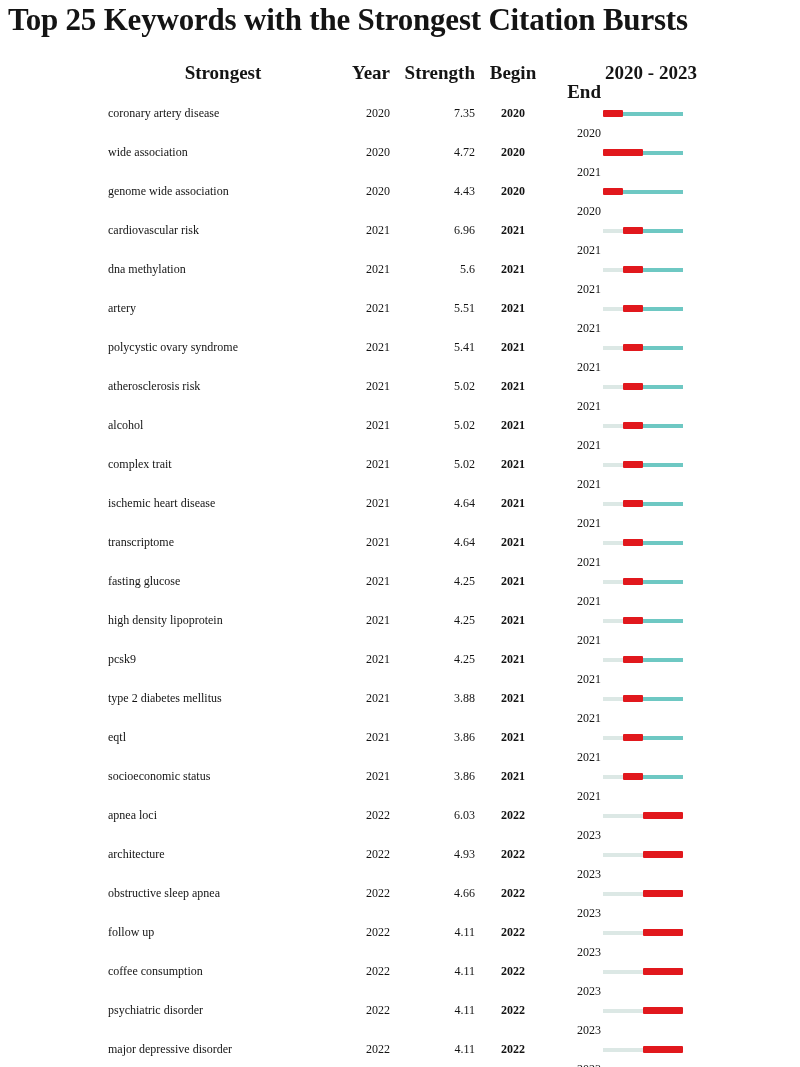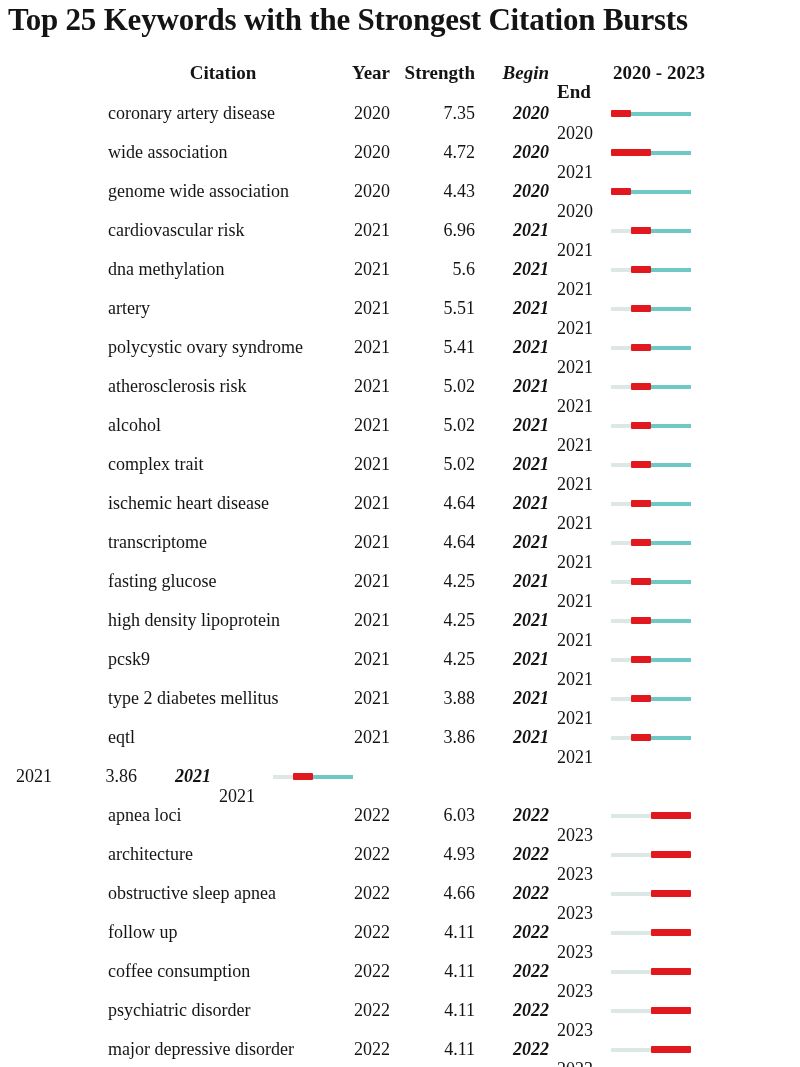--- a/index.html
+++ b/index.html
@@ -24,45 +24,45 @@
   .header-row{
     position:absolute;top:53px;left:0;width:800px;height:39px;
     display:flex;align-items:center;
     font-weight:bold;font-size:19px;
   }
   .rows{
     position:absolute;top:94px;left:0;width:800px;
   }
   .row{
     display:flex;align-items:center;height:39px;width:800px;
-    font-size:18px;
+    font-size:12px;
   }
   .c{white-space:nowrap;overflow:visible;}
   .c.kw{margin-left:108px;width:230px;text-align:left;}
   .c.kw.hd{text-align:center;}
   .c.yr{width:52px;text-align:right;}
   .c.st{width:85px;text-align:right;}
-  .c.bg{margin-left:18px;width:56px;text-align:right;font-weight:bold;font-style:italic;}
-  .c.en{margin-left:8px;width:52px;text-align:left;margin-top:39px;}
+  .c.bg{margin-left:10px;width:56px;text-align:center;font-weight:bold;}
+  .c.en{margin-left:8px;width:52px;text-align:right;margin-top:39px;}
   .c.range-hd{margin-left:2px;width:96px;text-align:center;}
   .c.bar{
     margin-left:2px;width:80px;height:9px;position:relative;flex:0 0 auto;
   }
   .seg{position:absolute;}
   .seg.pre{top:3px;height:4px;background:var(--pre);}
   .seg.burst{top:1px;height:7px;background:var(--burst);border-radius:1px;}
   .seg.post{top:3px;height:4px;background:var(--post);}
 </style>
 </head>
 <body>
 
 <div class="title">Top 25 Keywords with the Strongest Citation Bursts</div>
 
 <div class="header-row">
-  <div class="c kw hd">Citation</div>
+  <div class="c kw hd">Strongest</div>
   <div class="c yr">Year</div>
   <div class="c st">Strength</div>
   <div class="c bg">Begin</div>
   <div class="c en">End</div>
   <div class="c range-hd">2020 - 2023</div>
 </div>
 
 <div class="rows" id="rows">
   <div class="row">
     <div class="c kw">coronary artery disease</div>
@@ -279,20 +279,21 @@
     <div class="c bg">2021</div>
     <div class="c en">2021</div>
     <div class="c bar">
       <div class="seg pre" style="left: 0px; width: 20px;"></div>
       <div class="seg burst" style="left: 20px; width: 20px;"></div>
       <div class="seg post" style="left: 40px; width: 40px;"></div>
     </div>
   </div>
 
   <div class="row">
+    <div class="c kw">socioeconomic status</div>
     <div class="c yr">2021</div>
     <div class="c st">3.86</div>
     <div class="c bg">2021</div>
     <div class="c en">2021</div>
     <div class="c bar">
       <div class="seg pre" style="left: 0px; width: 20px;"></div>
       <div class="seg burst" style="left: 20px; width: 20px;"></div>
       <div class="seg post" style="left: 40px; width: 40px;"></div>
     </div>
   </div>

